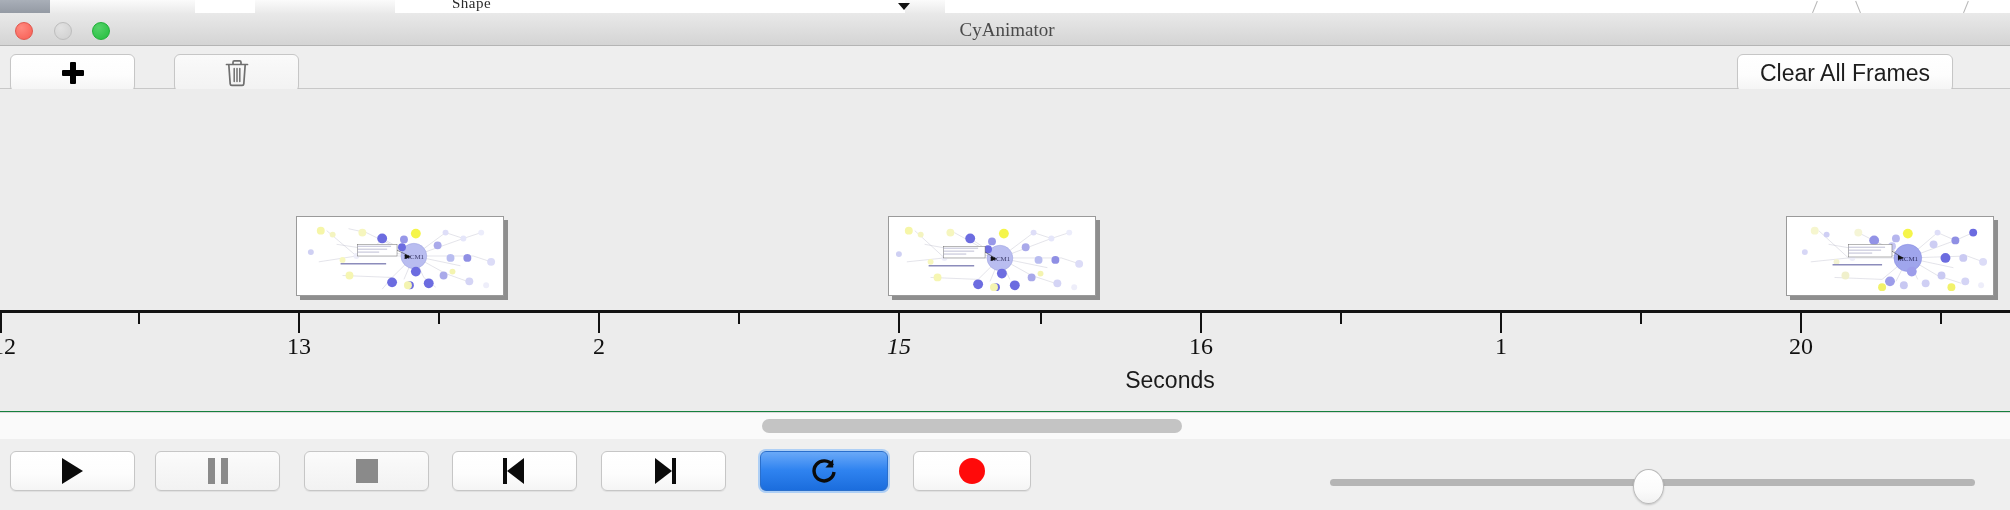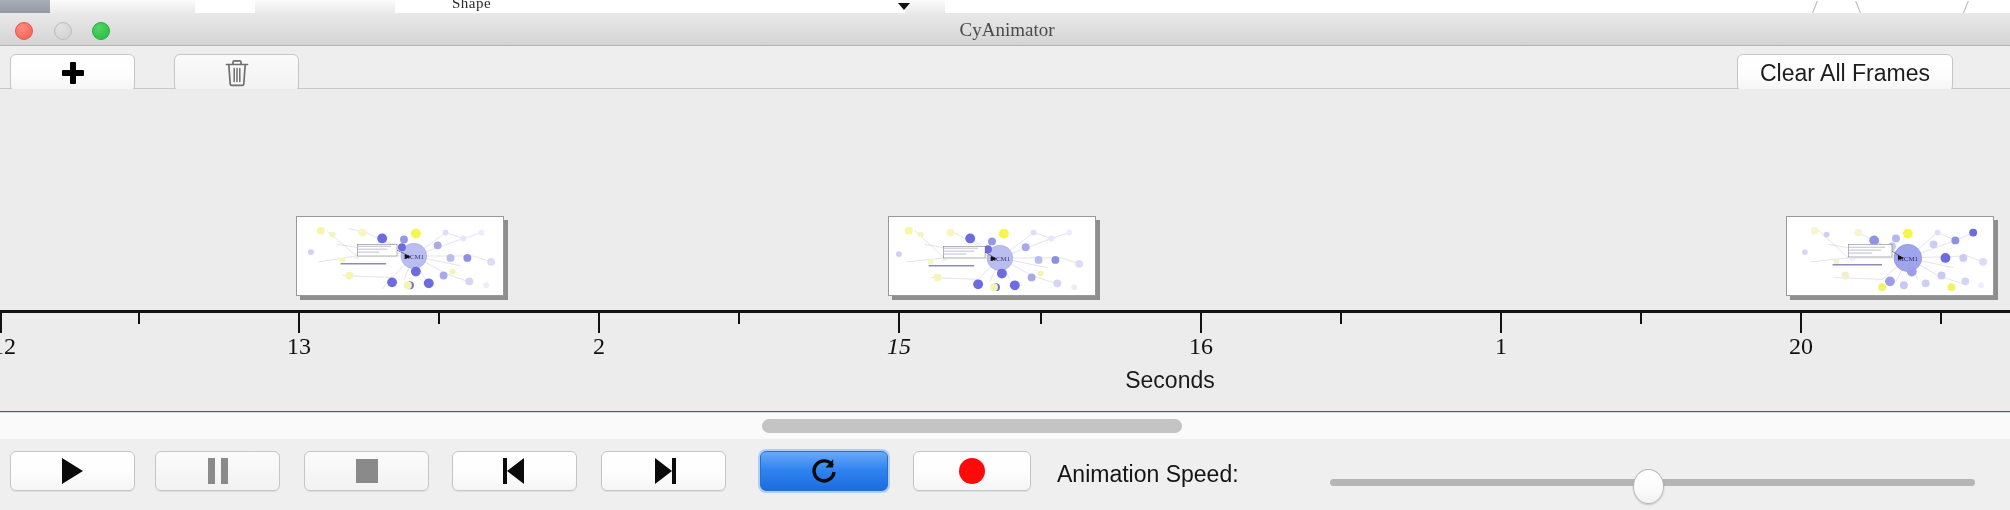--- a/index.html
+++ b/index.html
@@ -546,19 +546,18 @@
       <svg width="30" height="30" viewBox="0 0 30 30">
         <path d="M23.5 9.5 A10 10 0 1 0 25 16" fill="none" stroke="#0b0b0b" stroke-width="3.4" stroke-linecap="butt"></path>
         <path d="M24.2 3.2 L24.2 11.4 L16.4 11.4 Z" fill="#0b0b0b"></path>
       </svg>
     </div>
 
     <div class="tbtn" style="left:913px;width:118px;">
       <span class="ic-record"></span>
     </div>
 
-    <div class="speed-label">Animation Speed:</div>
 
     <div class="slider-track"></div>
     <div class="slider-thumb" style="left:1633px;"></div>
   </div>
 
 </div>
 
 </body></html>

